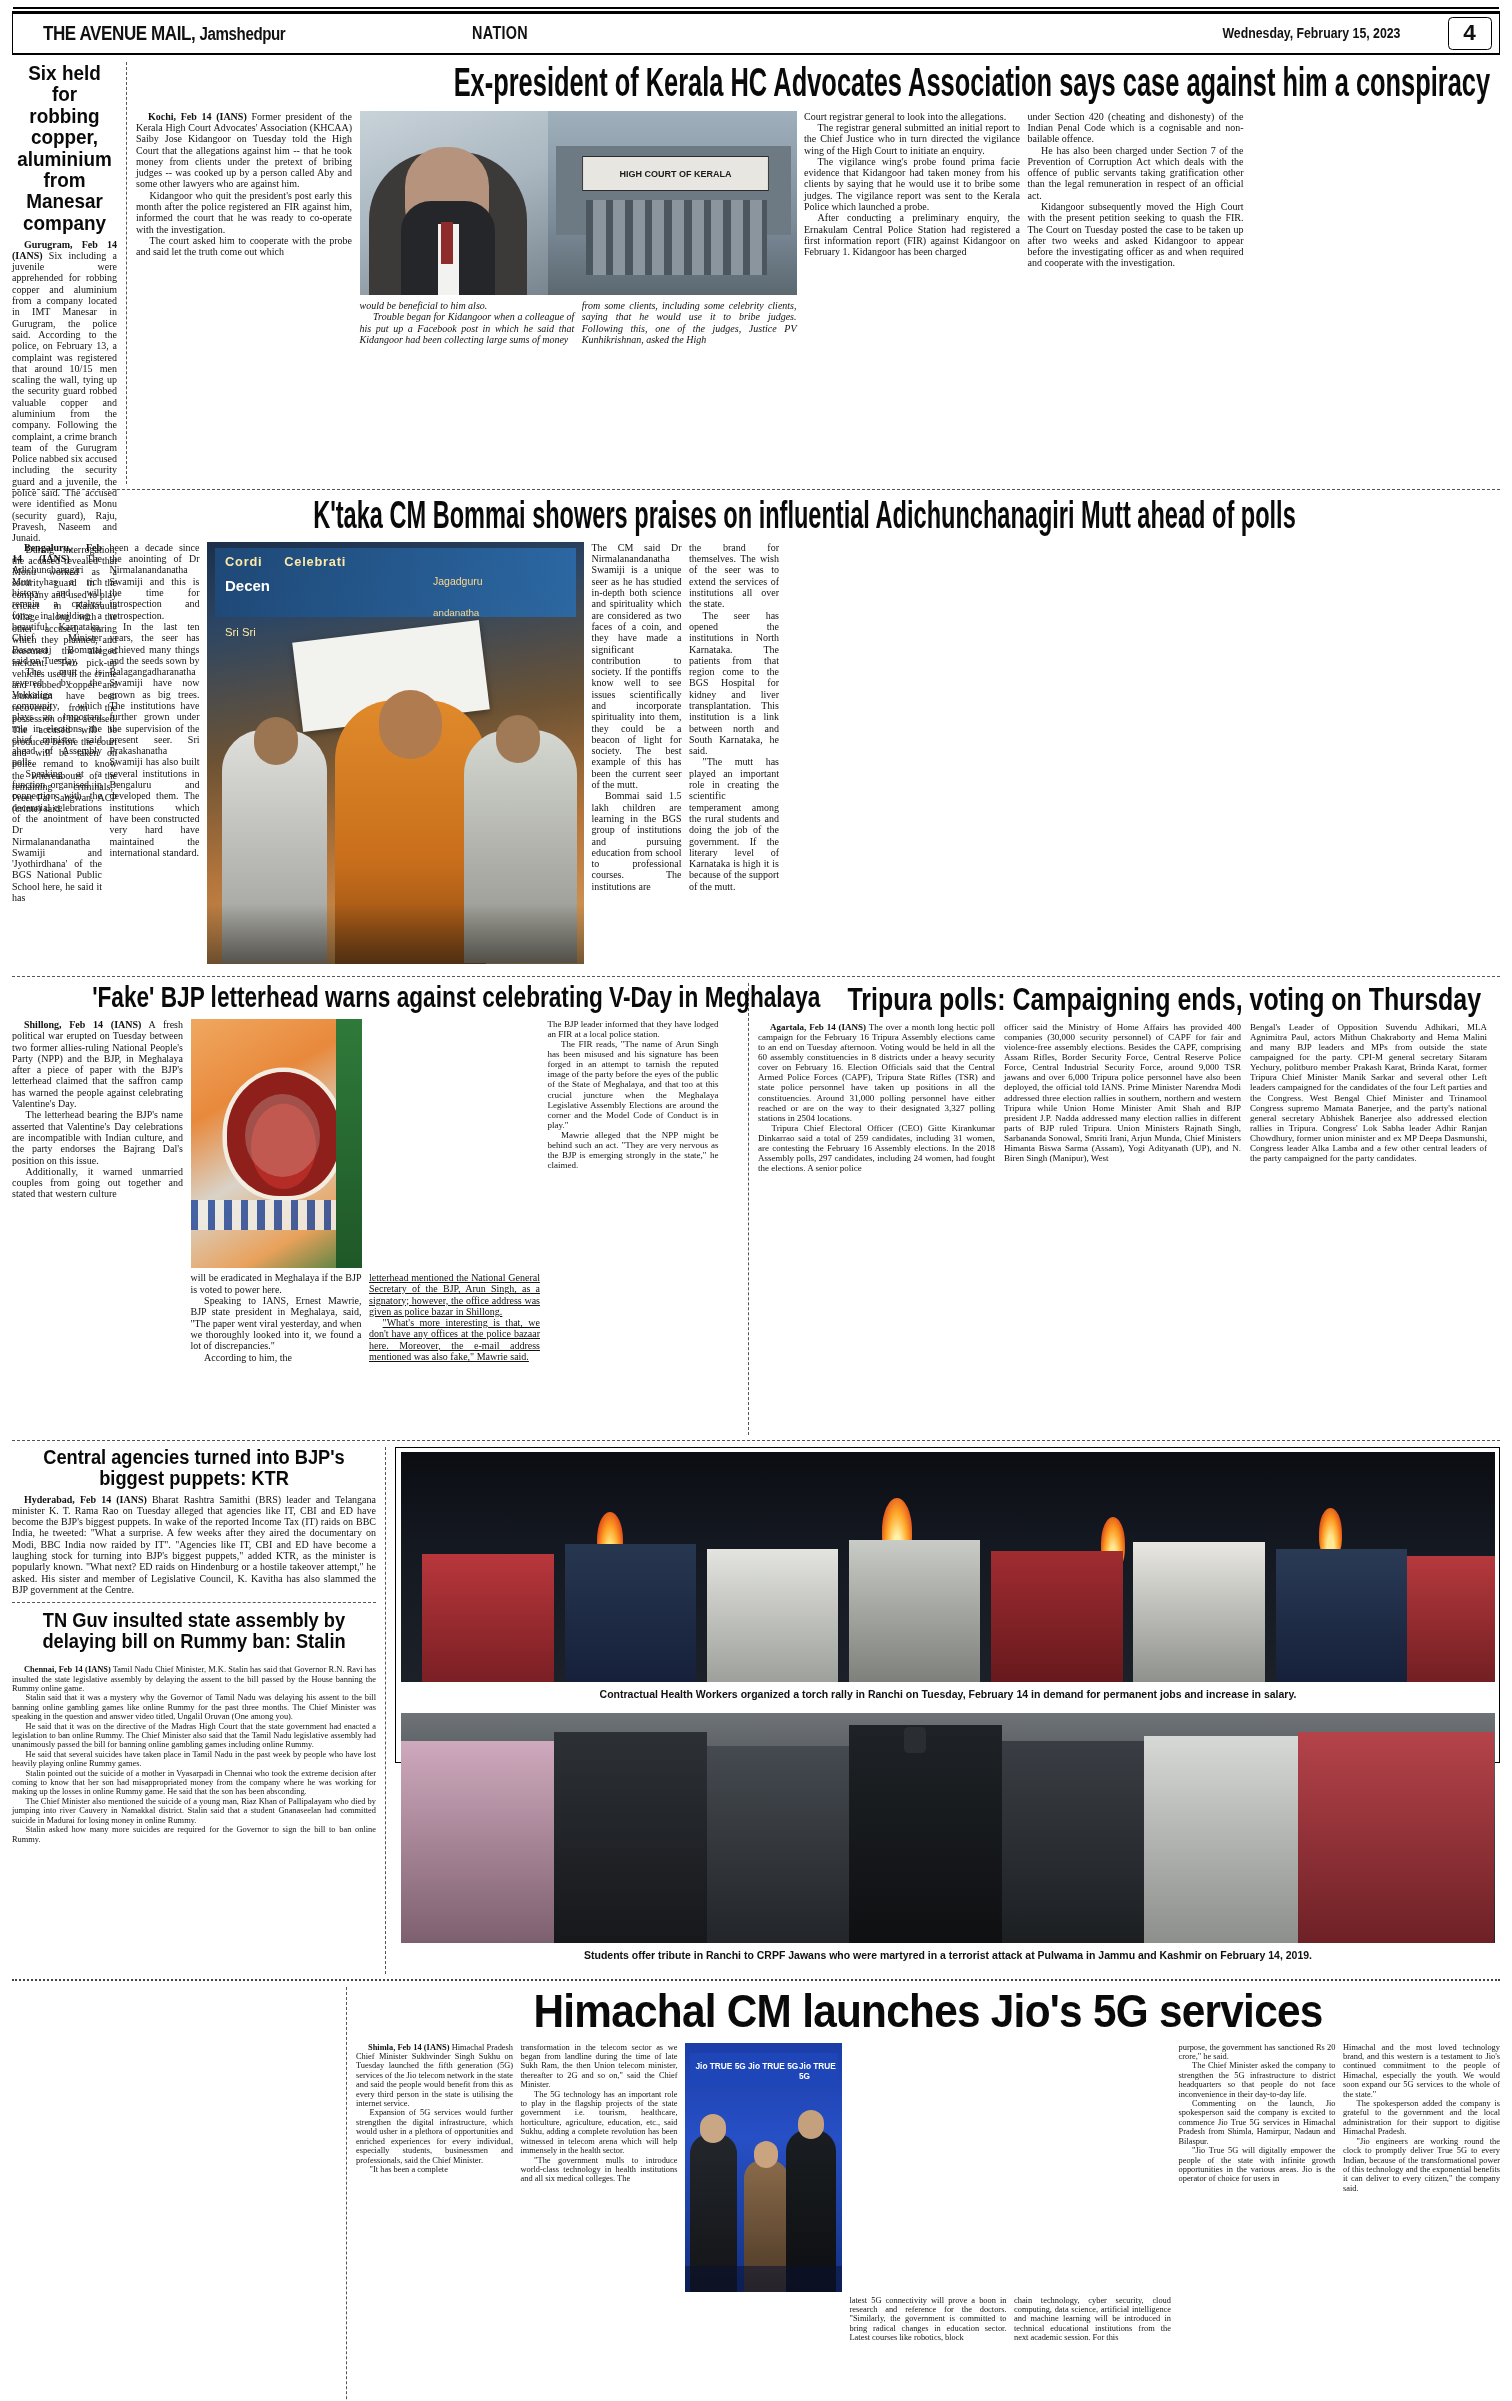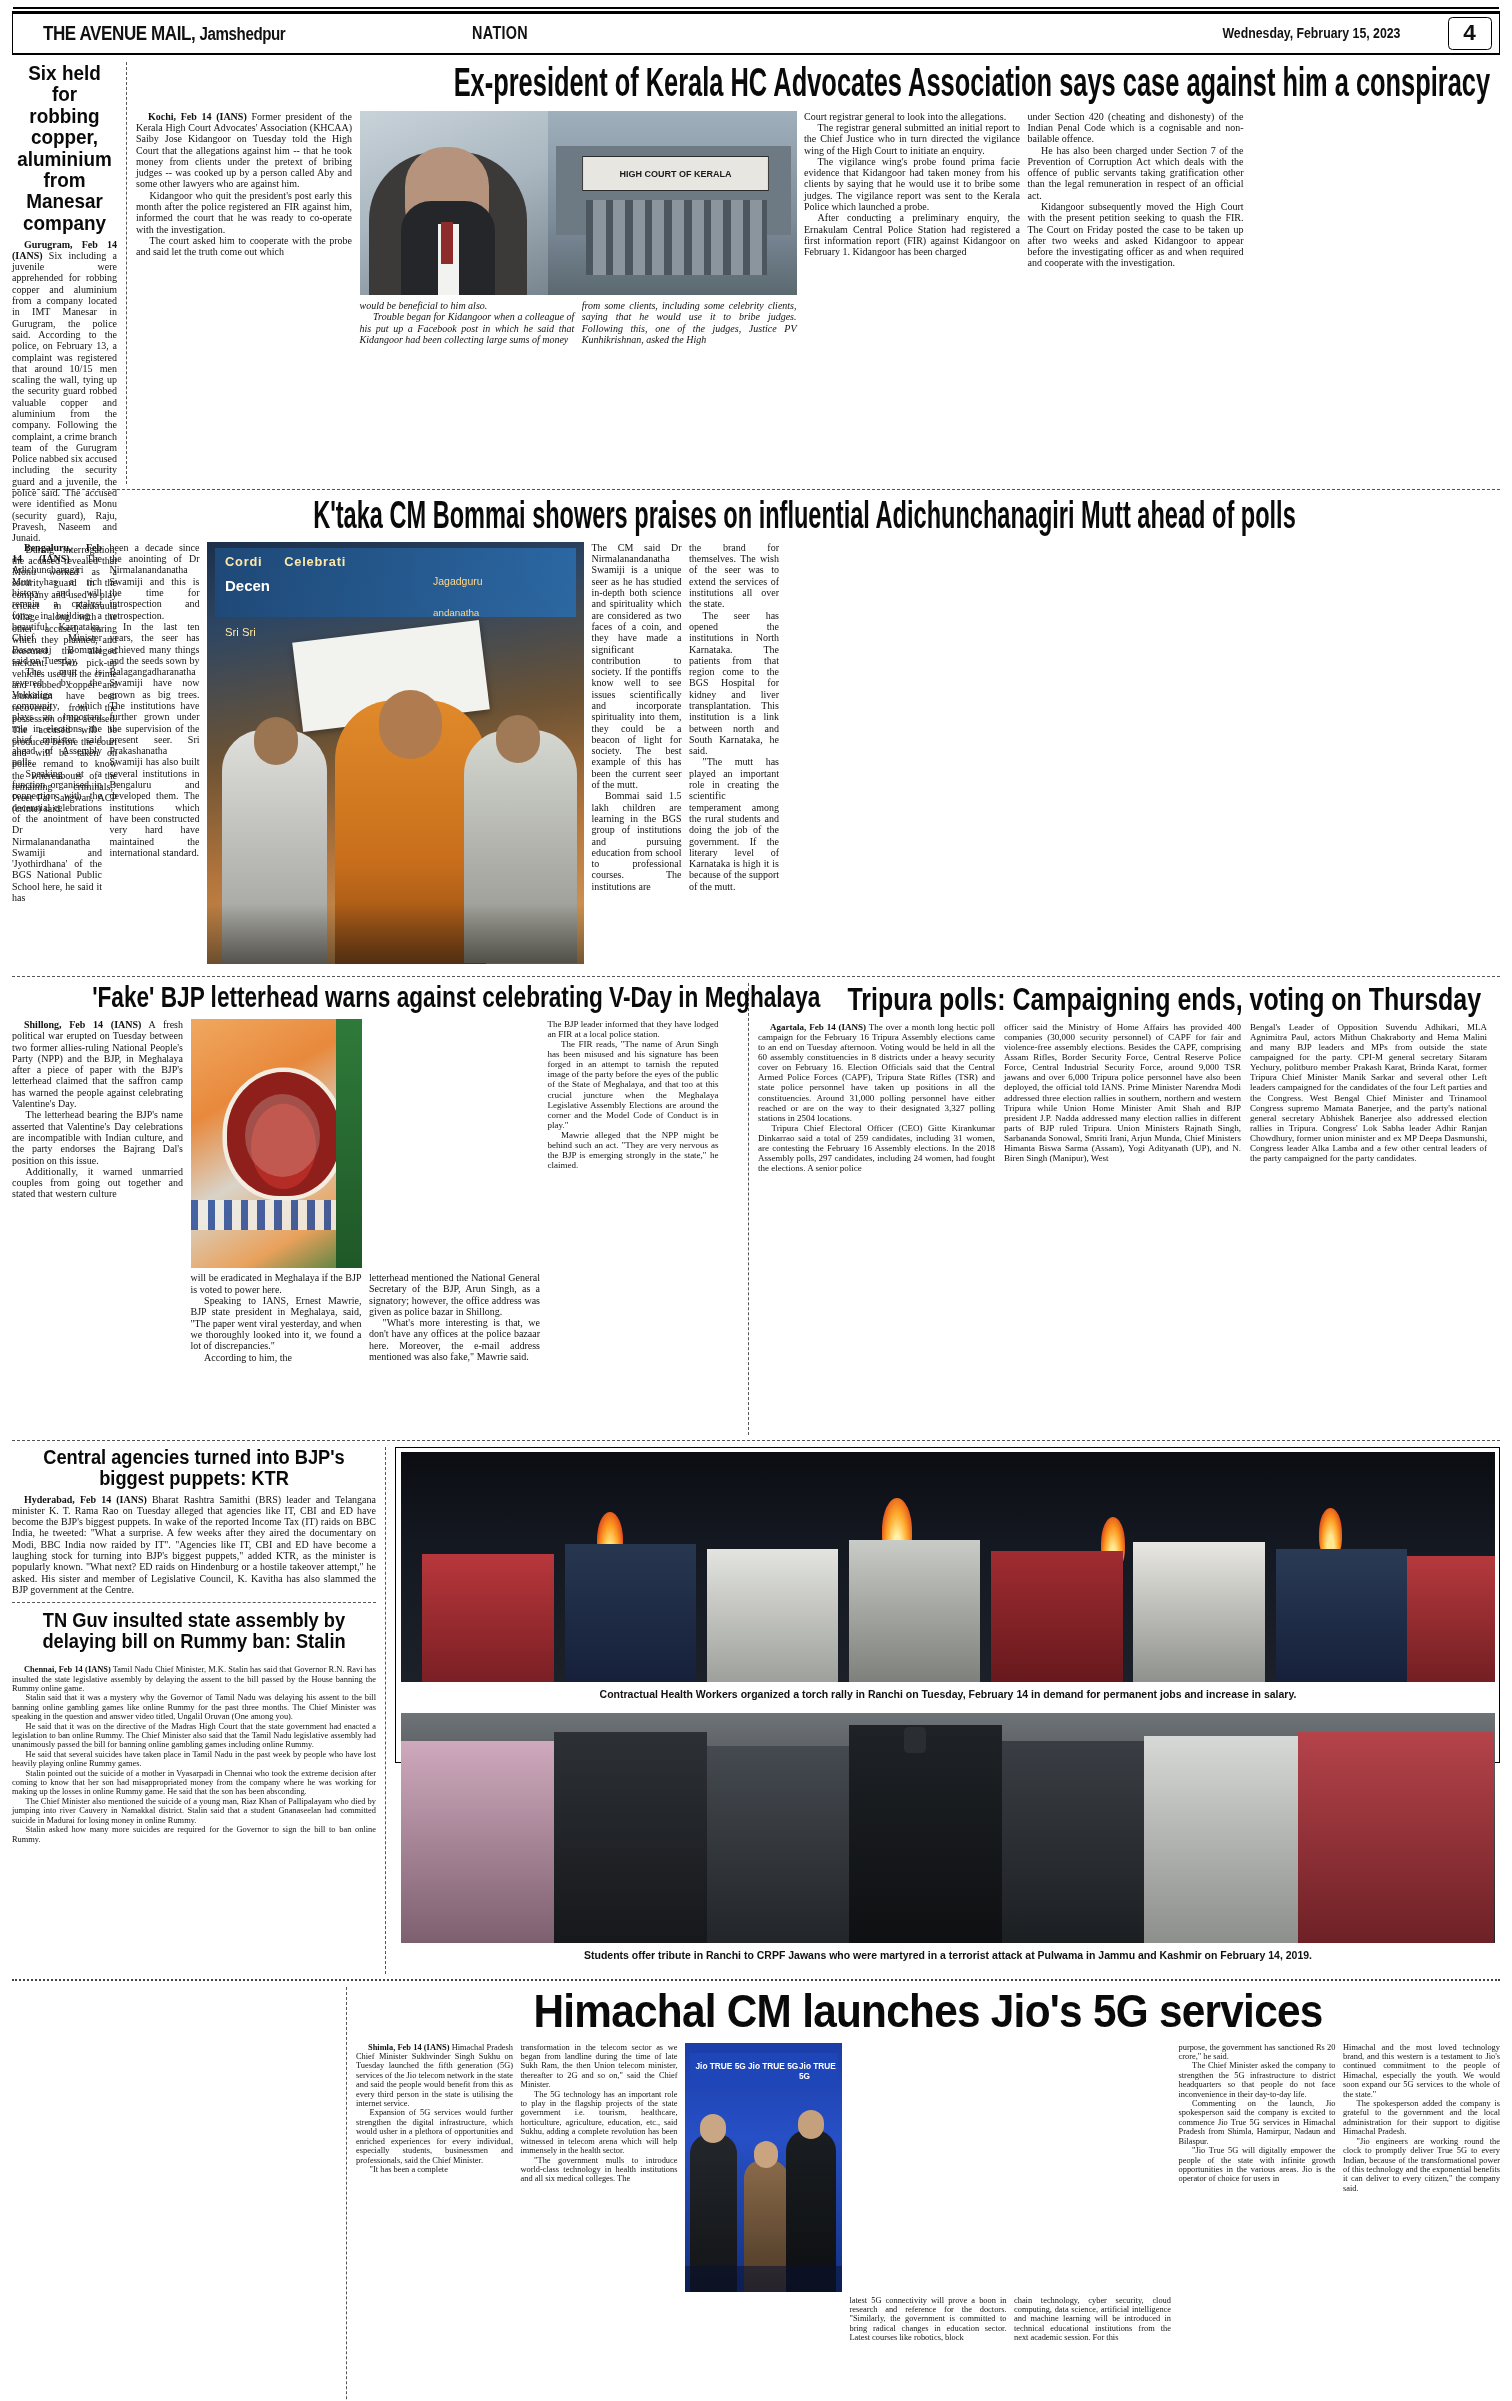--- a/index.html
+++ b/index.html
@@ -145,21 +145,21 @@
           <p>The registrar general submitted an initial report to the Chief Justice who in turn directed the vigilance wing of the High Court to initiate an enquiry.</p>
           <p>The vigilance wing's probe found prima facie evidence that Kidangoor had taken money from his clients by saying that he would use it to bribe some judges. The vigilance report was sent to the Kerala Police which launched a probe.</p>
           <p>After conducting a preliminary enquiry, the Ernakulam Central Police Station had registered a first information report (FIR) against Kidangoor on February 1. Kidangoor has been charged</p>
         </div>
       </div>
 
       <div style="width:216px;">
         <div class="body-text">
           <p class="first" style="text-indent:0;">under Section 420 (cheating and dishonesty) of the Indian Penal Code which is a cognisable and non-bailable offence.</p>
           <p>He has also been charged under Section 7 of the Prevention of Corruption Act which deals with the offence of public servants taking gratification other than the legal remuneration in respect of an official act.</p>
-          <p>Kidangoor subsequently moved the High Court with the present petition seeking to quash the FIR. The Court on Friday posted the case to be taken up after two weeks and asked Kidangoor to appear before the investigating officer as and when required and cooperate with the investigation.</p>
+          <p>Kidangoor subsequently moved the High Court with the present petition seeking to quash the FIR. The Court on Tuesday posted the case to be taken up after two weeks and asked Kidangoor to appear before the investigating officer as and when required and cooperate with the investigation.</p>
         </div>
       </div>
     </div>
   </div>
 </div>
 
 <div class="sep-h"></div>
 
 <div style="display:flex; height:474px;">
 
@@ -250,21 +250,21 @@
           <div style="position:absolute; right:0; top:0; width:25.6px; height:100%; background:linear-gradient(180deg,#2f7a3a,#1f5828);"></div>
         </div>
         <div class="body-text" style="margin-top:4.5px;">
           <p class="first" style="text-indent:0;">will be eradicated in Meghalaya if the BJP is voted to power here.</p>
           <p>Speaking to IANS, Ernest Mawrie, BJP state president in Meghalaya, said, "The paper went viral yesterday, and when we thoroughly looked into it, we found a lot of discrepancies."</p>
           <p>According to him, the</p>
         </div>
       </div>
 
       <div style="width:171px;">
-        <div class="body-text" style="margin-top:253px;">
+        <div class="body-text" style="margin-top:253px;text-decoration:underline;">
           <p class="first" style="text-indent:0;">letterhead mentioned the National General Secretary of the BJP, Arun Singh, as a signatory; however, the office address was given as police bazar in Shillong.</p>
           <p>"What's more interesting is that, we don't have any offices at the police bazaar here. Moreover, the e-mail address mentioned was also fake," Mawrie said.</p>
         </div>
       </div>
 
       <div style="width:171px;">
         <div class="body-text tiny">
           <p class="first" style="text-indent:0;">The BJP leader informed that they have lodged an FIR at a local police station.</p>
           <p>The FIR reads, "The name of Arun Singh has been misused and his signature has been forged in an attempt to tarnish the reputed image of the party before the eyes of the public of the State of Meghalaya, and that too at this crucial juncture when the Meghalaya Legislative Assembly Elections are around the corner and the Model Code of Conduct is in play."</p>
           <p>Mawrie alleged that the NPP might be behind such an act. "They are very nervous as the BJP is emerging strongly in the state," he claimed.</p>

